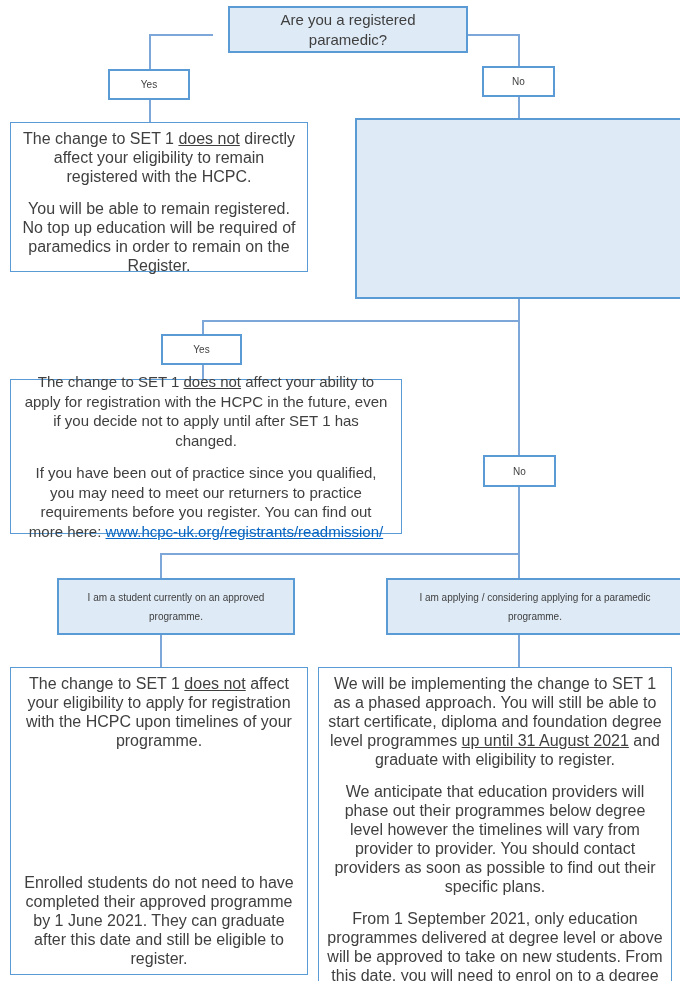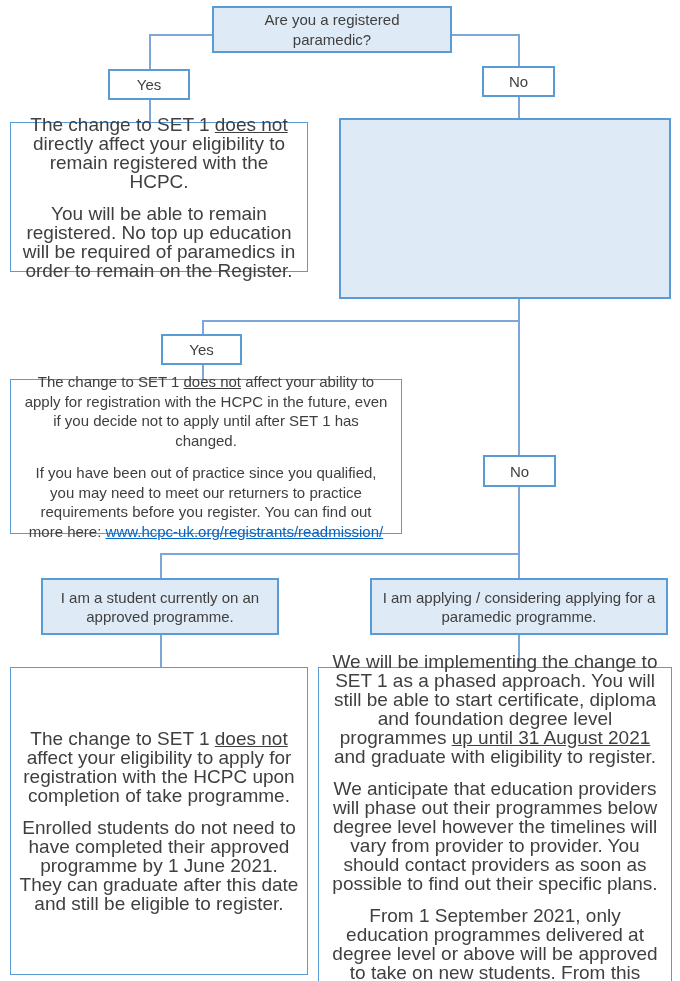--- a/index.html
+++ b/index.html
@@ -23,27 +23,27 @@
     position: absolute;
     box-sizing: border-box;
     border: 2px solid var(--box-border);
     background: #ffffff;
     display: flex;
     flex-direction: column;
     justify-content: center;
     align-items: center;
     text-align: center;
   }
-  .node.fill { background: var(--light-blue-fill); }
+  .node.fill { background: var(--light-blue-fill); margin-left: 16px; }
   .node.thin { border-width: 1.5px; }
   .node p { margin: 0; }
   .node p + p { margin-top: 13px; }
   .f15 { font-size: 15px; line-height: 19.5px; }
-  .f14 { font-size: 19px; line-height: 19px; }
-  .label { font-size: 15px; line-height: 19px; }
+  .f14 { font-size: 16px; line-height: 19px; justify-content: space-between; }
+  .label { font-size: 10px; line-height: 19px; }
   .conn { position: absolute; background: var(--connector); }
   .conn.h { height: 1.5px; }
   .conn.v { width: 1.5px; }
   .u { text-decoration: underline; }
   a.link { color: var(--link); text-decoration: underline; cursor: pointer; word-break: break-all; }
 </style>
 </head>
 <body>
 
 <div class="canvas">
@@ -97,21 +97,21 @@
   </div>
 
   <div class="node fill label" style="left:41px; top:578px; width:238px; height:57px; padding:20px 8px;">
     <p>I am a student currently on an approved programme.</p>
   </div>
   <div class="node fill label" style="left:370px; top:578px; width:298px; height:57px; padding:10px 8px;">
     <p>I am applying / considering applying for a paramedic programme.</p>
   </div>
 
   <div class="node thin f14" style="left:10px; top:667px; width:298px; height:308px; padding:6px 8px;">
-    <p><span>The change to SET 1 </span><span class="u">does not</span><span> affect your eligibility to apply for registration with the HCPC upon completion of take programme.</span></p>
+    <p><span>The change to SET 1 </span><span class="u">does not</span><span> affect your eligibility to apply for registration with the HCPC upon timelines of your programme.</span></p>
     <p>Enrolled students do not need to have completed their approved programme by 1 June 2021. They can graduate after this date and still be eligible to register.</p>
   </div>
 
   <div class="node thin f14" style="left:318px; top:667px; width:354px; height:357px; padding:6px 8px;">
     <p><span>We will be implementing the change to SET 1 as a phased approach. You will still be able to start certificate, diploma and foundation degree level programmes </span><span class="u">up until 31 August 2021</span><span> and graduate with eligibility to register.</span></p>
     <p>We anticipate that education providers will phase out their programmes below degree level however the timelines will vary from provider to provider. You should contact providers as soon as possible to find out their specific plans.</p>
     <p>From 1 September 2021, only education programmes delivered at degree level or above will be approved to take on new students. From this date, you will need to enrol on to a degree level programme if you want to train to be a paramedic.</p>
   </div>
 
 </div>

